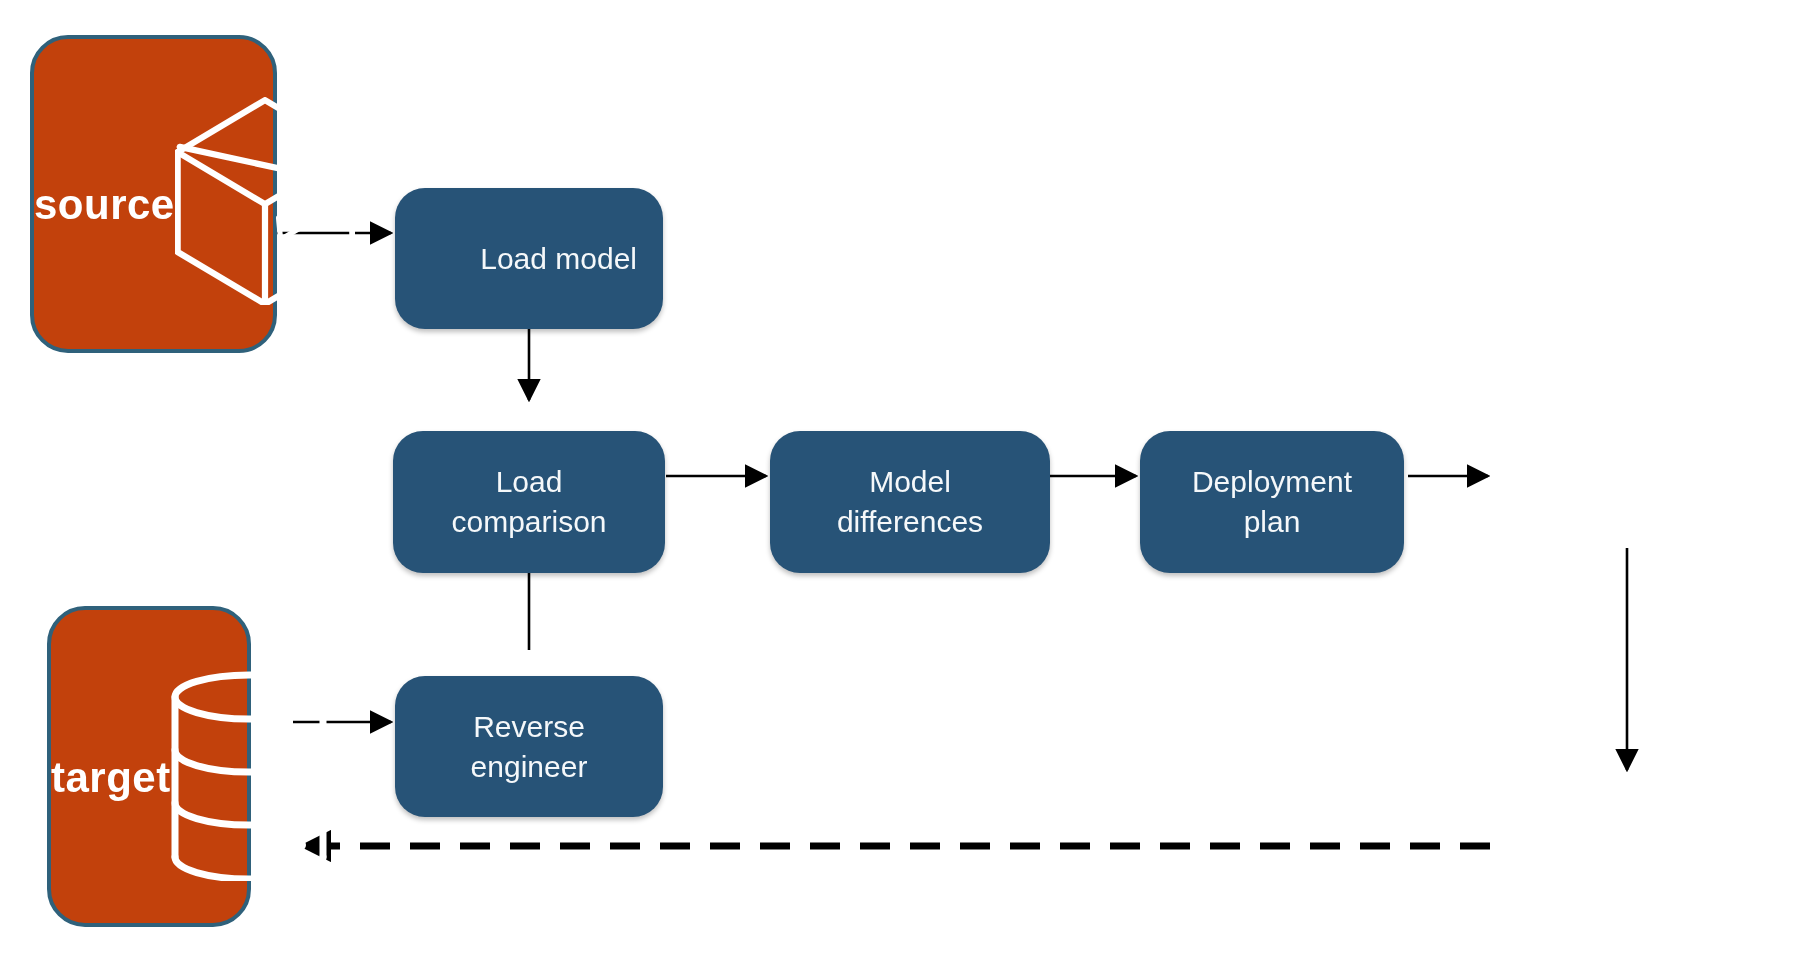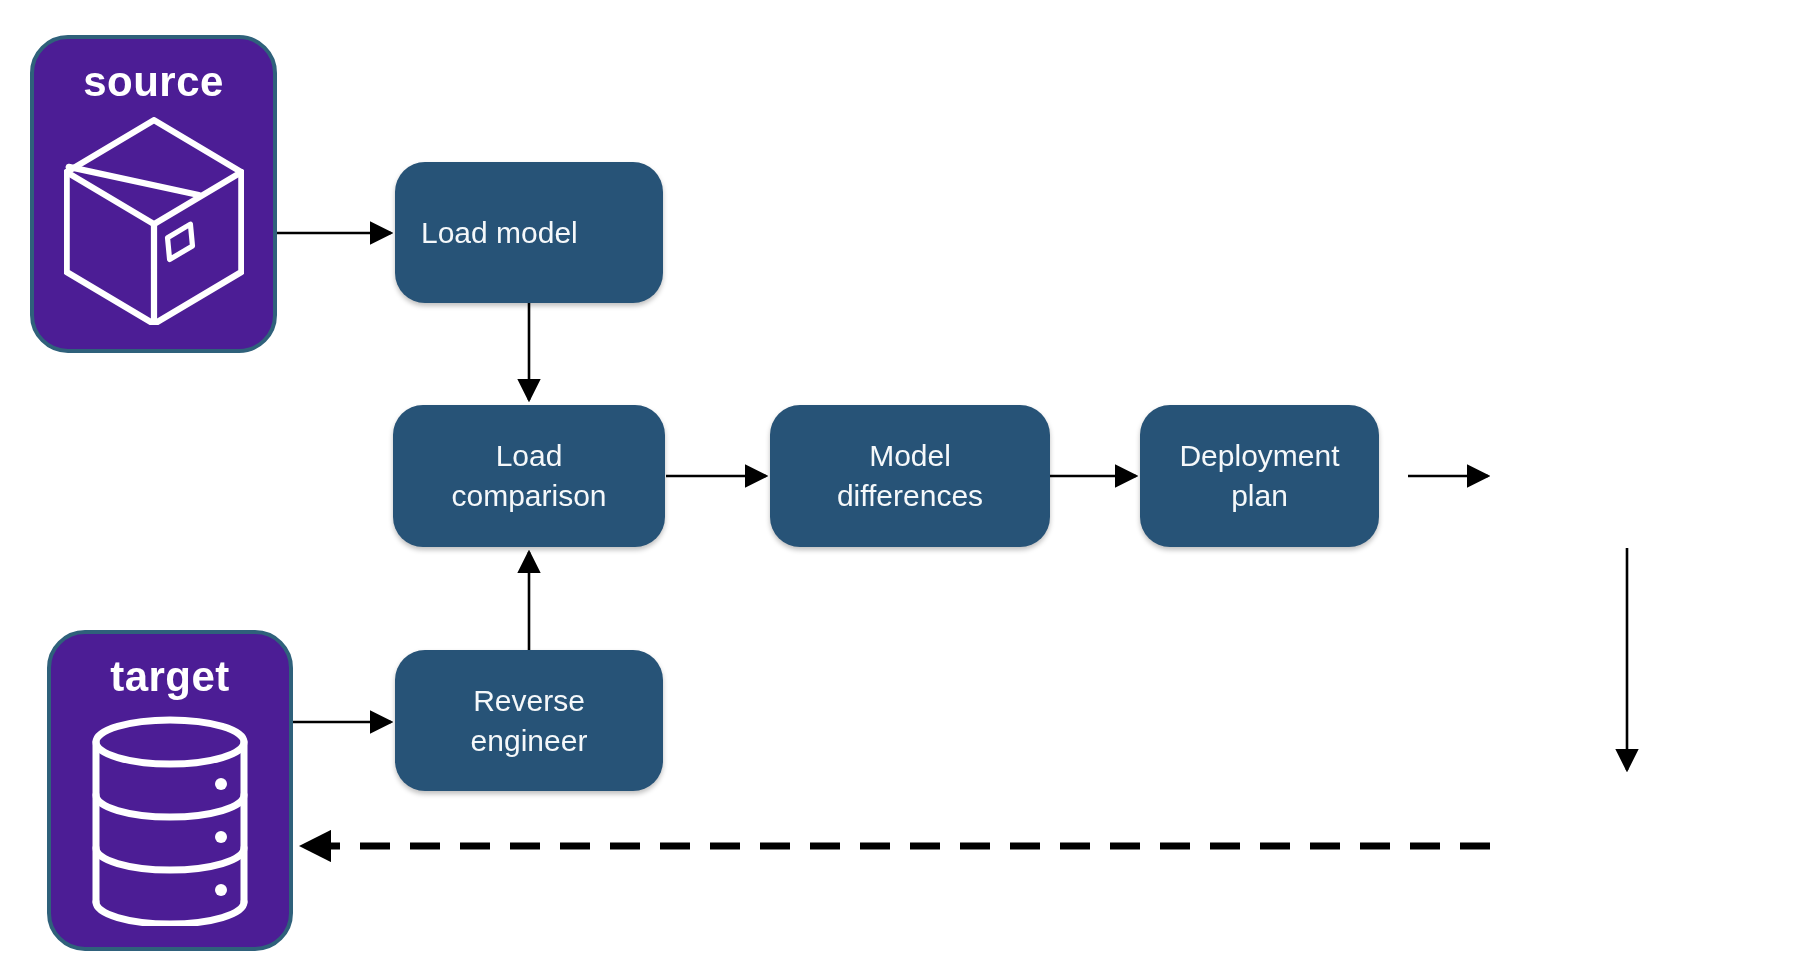--- a/index.html
+++ b/index.html
@@ -12,60 +12,60 @@
     overflow: hidden;
   }
   .edges {
     position: absolute;
     left: 0; top: 0;
     width: 1800px; height: 959px;
     pointer-events: none;
   }
   .endpoint {
     position: absolute;
-    background: #4c1d95;
+    background: #c2410c;
     border: 4px solid #2F617B;
     border-radius: 38px;
     box-sizing: border-box;
     display: flex;
-    flex-direction: column;
     align-items: center;
   }
   .endpoint .ep-label {
     color: #ffffff;
     font-weight: 700;
     font-size: 42px;
     letter-spacing: 0.5px;
     margin-top: 22px;
     line-height: 1;
   }
   .endpoint svg.icon { display: block; }
   .node {
     position: absolute;
     background: #275377;
     border-radius: 30px;
     box-sizing: border-box;
     display: flex;
     align-items: center;
-    justify-content: flex-start;
+    justify-content: flex-end;
     box-shadow: 0 3px 5px rgba(0,0,0,0.25);
+    margin-top: 26px;
   }
   .node .node-label {
     color: #f5f8fa;
     font-size: 30px;
     line-height: 1.32;
     text-align: center;
     padding: 0 26px;
   }
   #src-box { left: 30px;  top: 35px;  width: 247px; height: 318px; }
-  #tgt-box { left: 47px;  top: 606px; width: 246px; height: 321px; margin-top: 24px; }
+  #tgt-box { left: 47px;  top: 606px; width: 204px; height: 321px; }
   #n-load  { left: 395px;  top: 162px; width: 268px; height: 141px; }
   #n-comp  { left: 393px;  top: 405px; width: 272px; height: 142px; }
   #n-diff  { left: 770px;  top: 405px; width: 280px; height: 142px; }
-  #n-plan  { left: 1140px; top: 405px; width: 239px; height: 142px; }
+  #n-plan  { left: 1140px; top: 405px; width: 264px; height: 142px; }
   #n-gen   { left: 1492px; top: 407px; width: 270px; height: 141px; }
   #n-rev   { left: 395px;  top: 650px; width: 268px; height: 141px; }
   #n-exec  { left: 1490px; top: 775px; width: 270px; height: 143px; }
   .pkg-icon-wrap { margin-top: 14px; }
   .db-icon-wrap  { margin-top: 18px; }
 </style>
 </head>
 <body>
 
 <div class="canvas">

